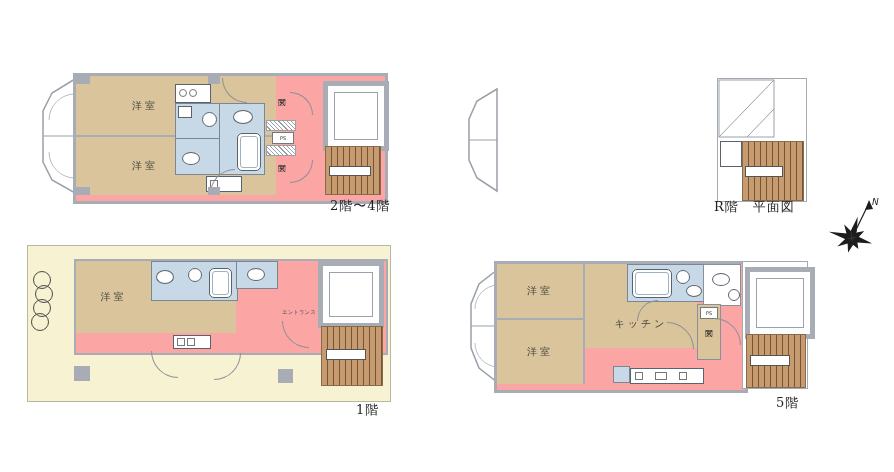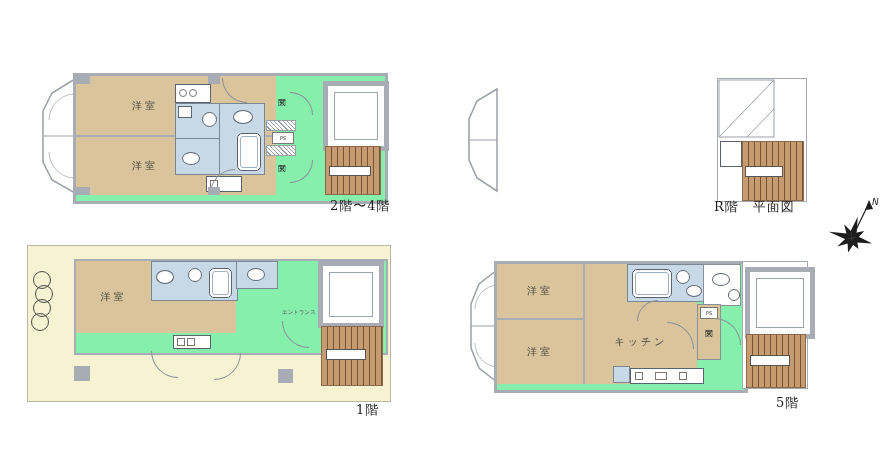--- a/index.html
+++ b/index.html
@@ -3,21 +3,21 @@
 <meta charset="utf-8">
 <style>
   html,body{margin:0;padding:0;}
   body{
     width:894px;height:472px;position:relative;overflow:hidden;
     background:#ffffff;
     font-family:"DejaVu Sans","Liberation Sans",sans-serif;
   }
   .plan{position:absolute;}
   .bay{position:absolute;overflow:visible;}
-  .bldg{position:absolute;background:#86efac;border:3px solid var(--wall,#a8acb4);}
+  .bldg{position:absolute;background:#fca5a5;border:3px solid var(--wall,#a8acb4);}
   .thinbox{position:absolute;background:#fff;border:1px solid #a5aab2;}
   .tanfill{position:absolute;background:var(--room-tan,#d9c49c);}
   .room{position:absolute;background:var(--room-tan,#d9c49c);border:1px solid #a59a78;
         display:flex;align-items:center;justify-content:center;}
   .rlabel{font-size:10px;color:#46463c;letter-spacing:3px;
           font-family:"DejaVu Serif","Liberation Serif",serif;white-space:nowrap;}
   .wet{position:absolute;background:var(--wet-blue,#c7d9e6);border:1px solid #7a8694;}
   .tub{position:absolute;background:#fff;border:1px solid #5a626e;border-radius:5px;}
   .tub-in{position:absolute;inset:2px;border:1px solid #9fb0c0;border-radius:3px;}
   .wc{position:absolute;background:#fff;border:1px solid #5a626e;border-radius:50%;}
@@ -180,21 +180,21 @@
   </svg>
   <div class="bldg" style="left:26px;top:3px;width:248px;height:126px;">
     <div class="room" style="left:0;top:0;width:86px;height:54px;border:none;">
       <span class="rlabel">洋室</span>
     </div>
     <div class="wall-h" style="left:0;top:54px;width:86px;"></div>
     <div class="room" style="left:0;top:56px;width:86px;height:64px;border:none;">
       <span class="rlabel">洋室</span>
     </div>
     <div class="wall-v" style="left:86px;top:0;height:120px;"></div>
-    <div class="room" style="left:88px;top:0;width:112px;height:120px;border:none;">
+    <div class="room" style="left:88px;top:0;width:112px;height:84px;border:none;">
       <span class="rlabel" style="margin-top:36px;">キッチン</span>
     </div>
     <div class="wet" style="left:130px;top:0;width:76px;height:36px;">
       <div class="tub" style="left:4px;top:4px;width:38px;height:27px;">
           <div class="tub-in"></div>
         </div>
       <div class="sink" style="left:48px;top:5px;width:12px;height:12px;"></div>
       <div class="wc" style="left:58px;top:20px;width:14px;height:10px;"></div>
     </div>
     <div class="thinbox" style="left:206px;top:0;width:36px;height:40px;border-color:#8a9098;">

